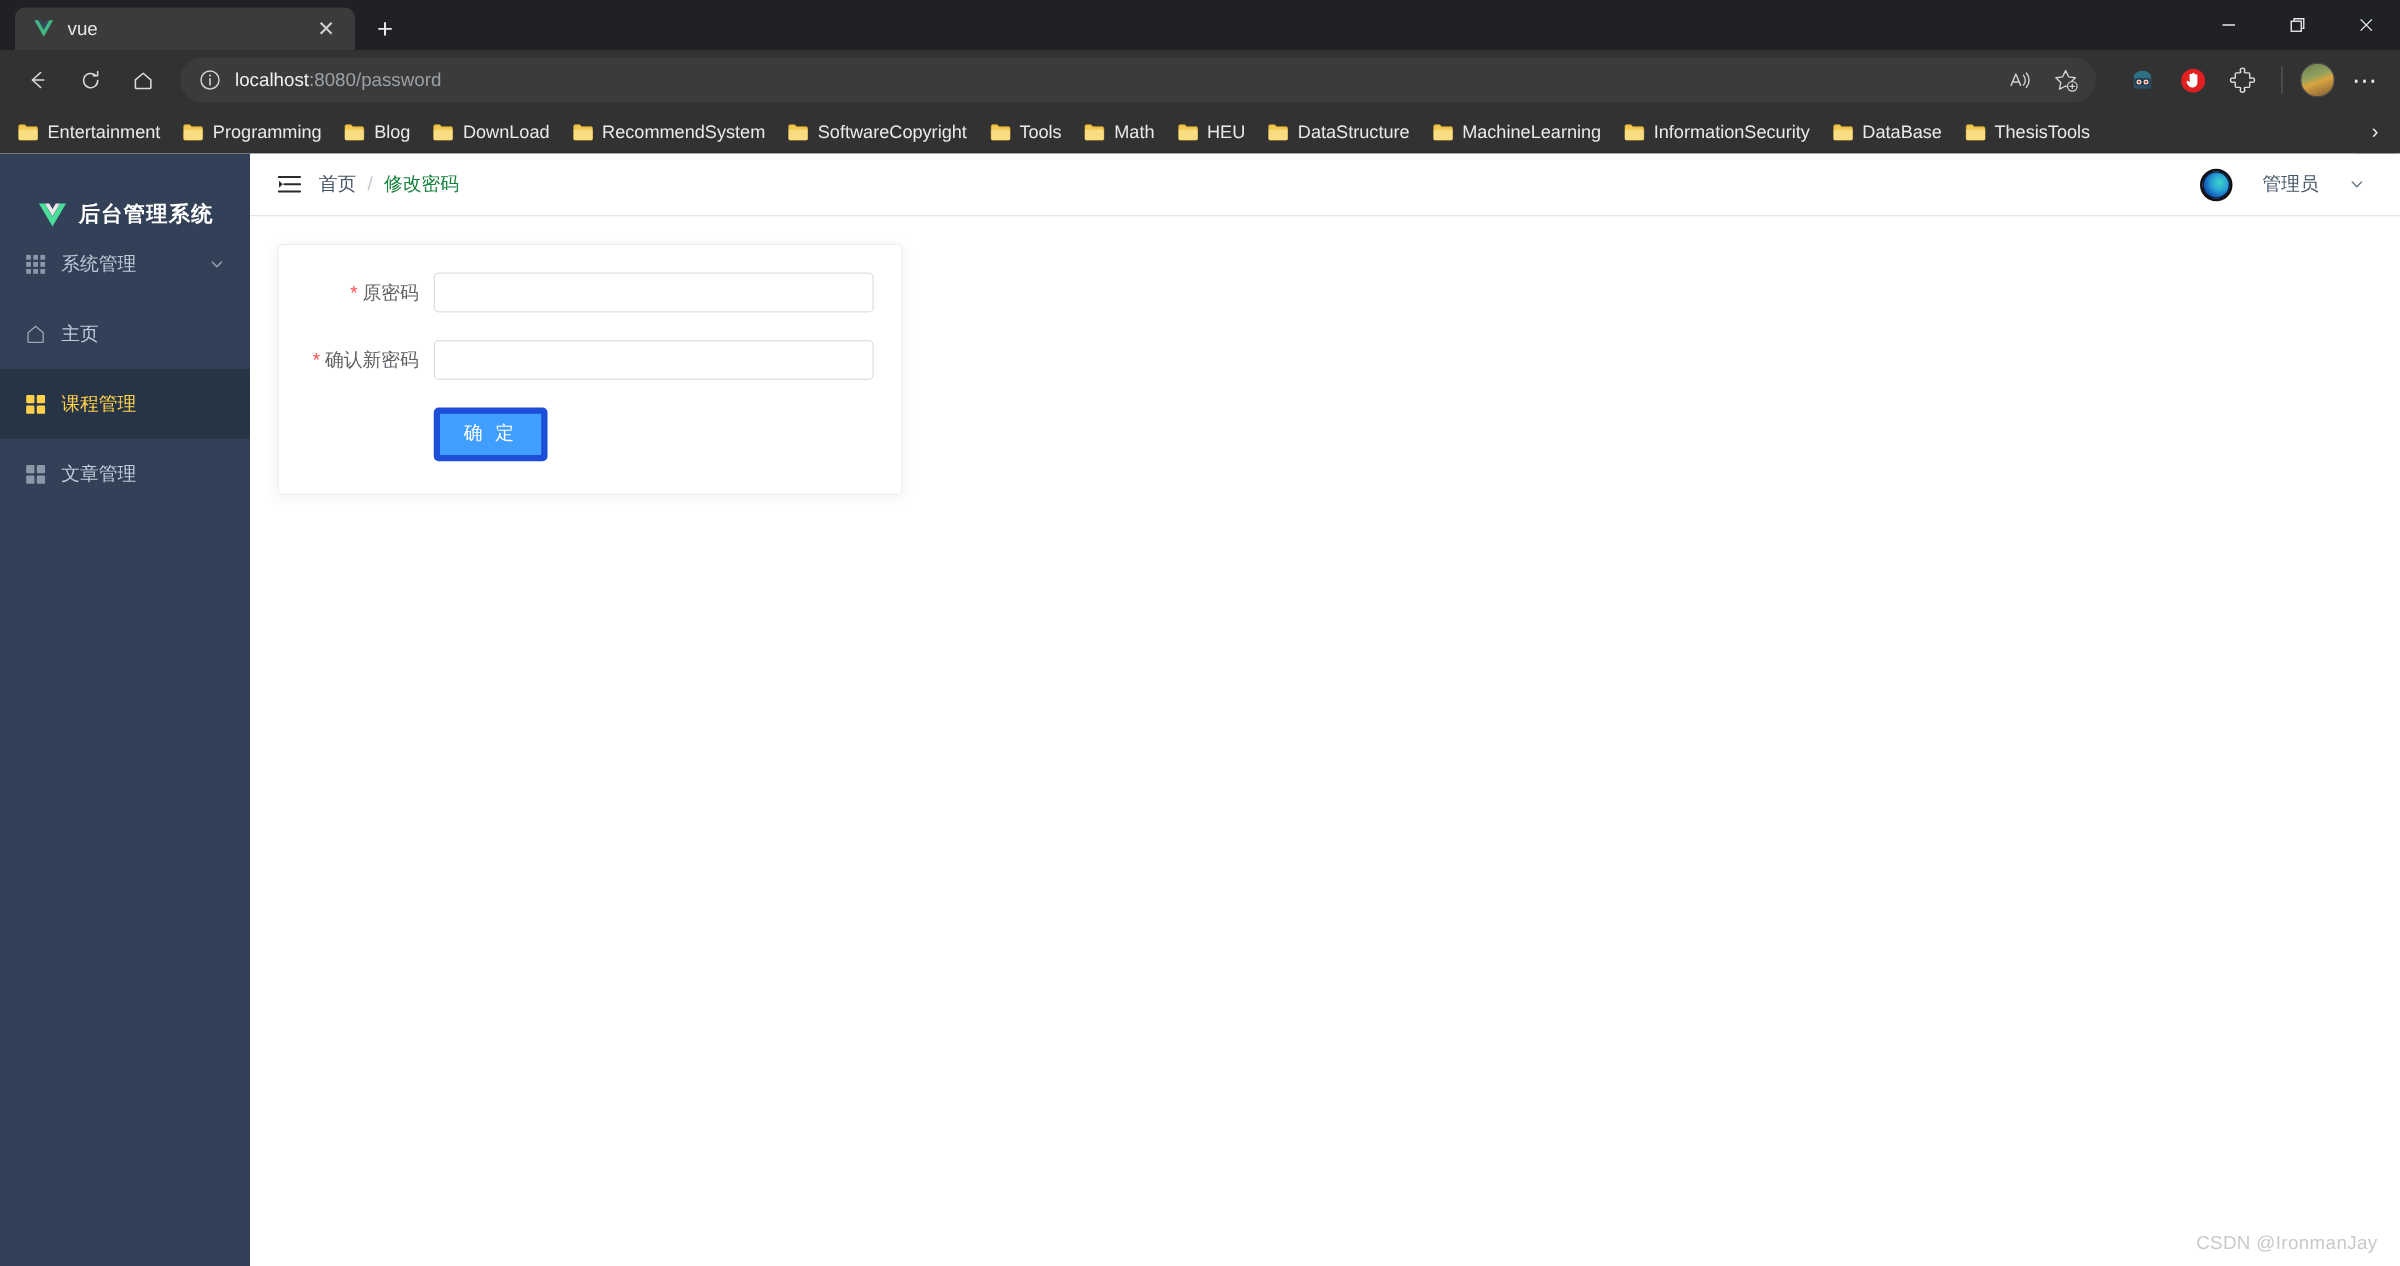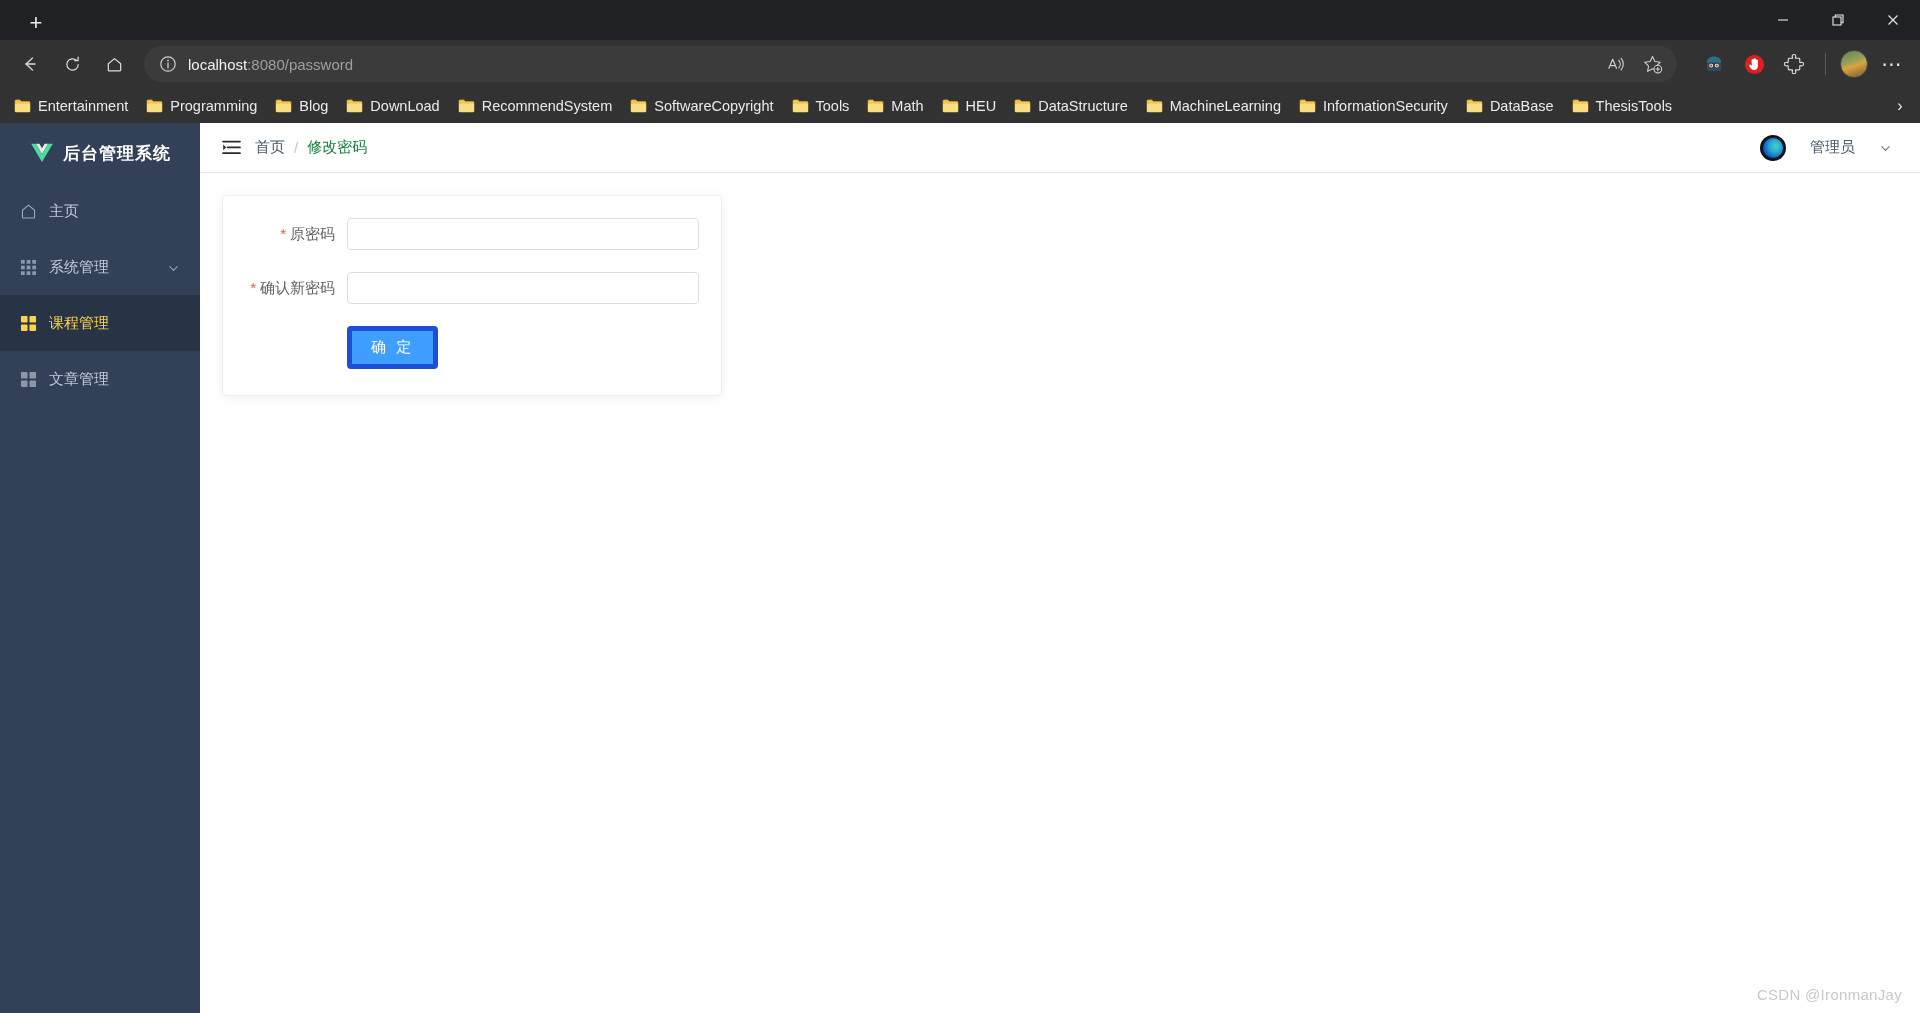--- a/index.html
+++ b/index.html
@@ -85,21 +85,21 @@
     background: #323232;
   }
 
   
   .app { flex: 1; display: flex; min-height: 0; background: #fff; position: relative; }
 
   .sidebar {
     width: 200px; background: #324157; flex: none; display: flex; flex-direction: column;
   }
   .brand {
-    height: 60px; display: flex; align-items: center; justify-content: center;
+    height: 60px; display: flex; align-items: flex-end; justify-content: center;
     gap: 8px; color: #fff;
   }
   .brand-logo { width: 26px; height: 22px; display: block; }
   .brand-text { font-size: 17px; font-weight: bold; color: #ffffff; letter-spacing: 1px; }
 
   .menu { display: flex; flex-direction: column; }
   .menu-item {
     height: 56px; display: flex; align-items: center; padding: 0 20px;
     color: #bfcbd9; font-size: 15px; gap: 12px; position: relative;
   }
@@ -161,20 +161,30 @@
     color: #c9c9c9; font-size: 15px; letter-spacing: .3px;
   }
 </style>
 </head>
 <body>
 
 <div class="browser">
 
   <div class="titlebar">
     <div class="tab-strip">
+      <div class="tab">
+        <span class="tab-favicon">
+          <svg viewBox="0 0 24 24" width="18" height="18" aria-hidden="true">
+            <path d="M2 3h4.2L12 13 17.8 3H22L12 20.5 2 3z" fill="#41B883"></path>
+            <path d="M6.2 3h3.2L12 7.3 14.6 3h3.2L12 12.8 6.2 3z" fill="#35495E"></path>
+          </svg>
+        </span>
+        <span class="tab-title">vue</span>
+        <span class="tab-close">✕</span>
+      </div>
       <div class="new-tab">+</div>
     </div>
     <div class="win-controls">
       <div class="win-btn">
         <svg width="14" height="14" viewBox="0 0 14 14">
             <path d="M2 7h10" stroke="#e8eaed" stroke-width="1.1"></path>
           </svg>
       </div>
       <div class="win-btn">
         <svg width="14" height="14" viewBox="0 0 14 14">
@@ -376,29 +386,20 @@
             <path d="M6.4 1.5h3.2L12 5.6l2.4-4.1h3.2L12 11z" fill="#e8e8e8"></path>
           </svg>
         </span>
         <span class="brand-text">后台管理系统</span>
       </div>
 
       <div class="menu">
         <div class="menu-item">
           <span class="menu-icon">
             <svg viewBox="0 0 18 18" width="17" height="17">
-                <path d="M2.6 7.7L9 2.2l6.4 5.5v7.6a.5.5 0 0 1-.5.5H3.1a.5.5 0 0 1-.5-.5V7.7z" fill="none" stroke="#9aa7b8" stroke-width="1.15" stroke-linejoin="round"></path>
-              </svg>
-          </span>
-          <span class="menu-label">主页</span>
-        </div>
-
-        <div class="menu-item">
-          <span class="menu-icon">
-            <svg viewBox="0 0 18 18" width="17" height="17">
                 <g fill="#8b98a8">
                   <rect x="1" y="1" width="4" height="4"></rect>
                   <rect x="7" y="1" width="4" height="4"></rect>
                   <rect x="13" y="1" width="4" height="4"></rect>
                   <rect x="1" y="7" width="4" height="4"></rect>
                   <rect x="7" y="7" width="4" height="4"></rect>
                   <rect x="13" y="7" width="4" height="4"></rect>
                   <rect x="1" y="13" width="4" height="4"></rect>
                   <rect x="7" y="13" width="4" height="4"></rect>
                   <rect x="13" y="13" width="4" height="4"></rect>
@@ -406,20 +407,29 @@
               </svg>
           </span>
           <span class="menu-label">系统管理</span>
           <span class="menu-arrow">
             <svg viewBox="0 0 14 14" width="13" height="13">
                 <path d="M3 5l4 4 4-4" fill="none" stroke="#b9c3cf" stroke-width="1.2" stroke-linecap="round" stroke-linejoin="round"></path>
               </svg>
           </span>
         </div>
 
+        <div class="menu-item">
+          <span class="menu-icon">
+            <svg viewBox="0 0 18 18" width="17" height="17">
+                <path d="M2.6 7.7L9 2.2l6.4 5.5v7.6a.5.5 0 0 1-.5.5H3.1a.5.5 0 0 1-.5-.5V7.7z" fill="none" stroke="#9aa7b8" stroke-width="1.15" stroke-linejoin="round"></path>
+              </svg>
+          </span>
+          <span class="menu-label">主页</span>
+        </div>
+
         <div class="menu-item active">
           <span class="menu-icon">
             <svg viewBox="0 0 18 18" width="17" height="17">
                 <g fill="#ffd04b">
                   <rect x="1" y="1" width="7" height="7" rx="1"></rect>
                   <rect x="10" y="1" width="7" height="7" rx="1"></rect>
                   <rect x="1" y="10" width="7" height="7" rx="1"></rect>
                   <rect x="10" y="10" width="7" height="7" rx="1"></rect>
                 </g>
               </svg>

